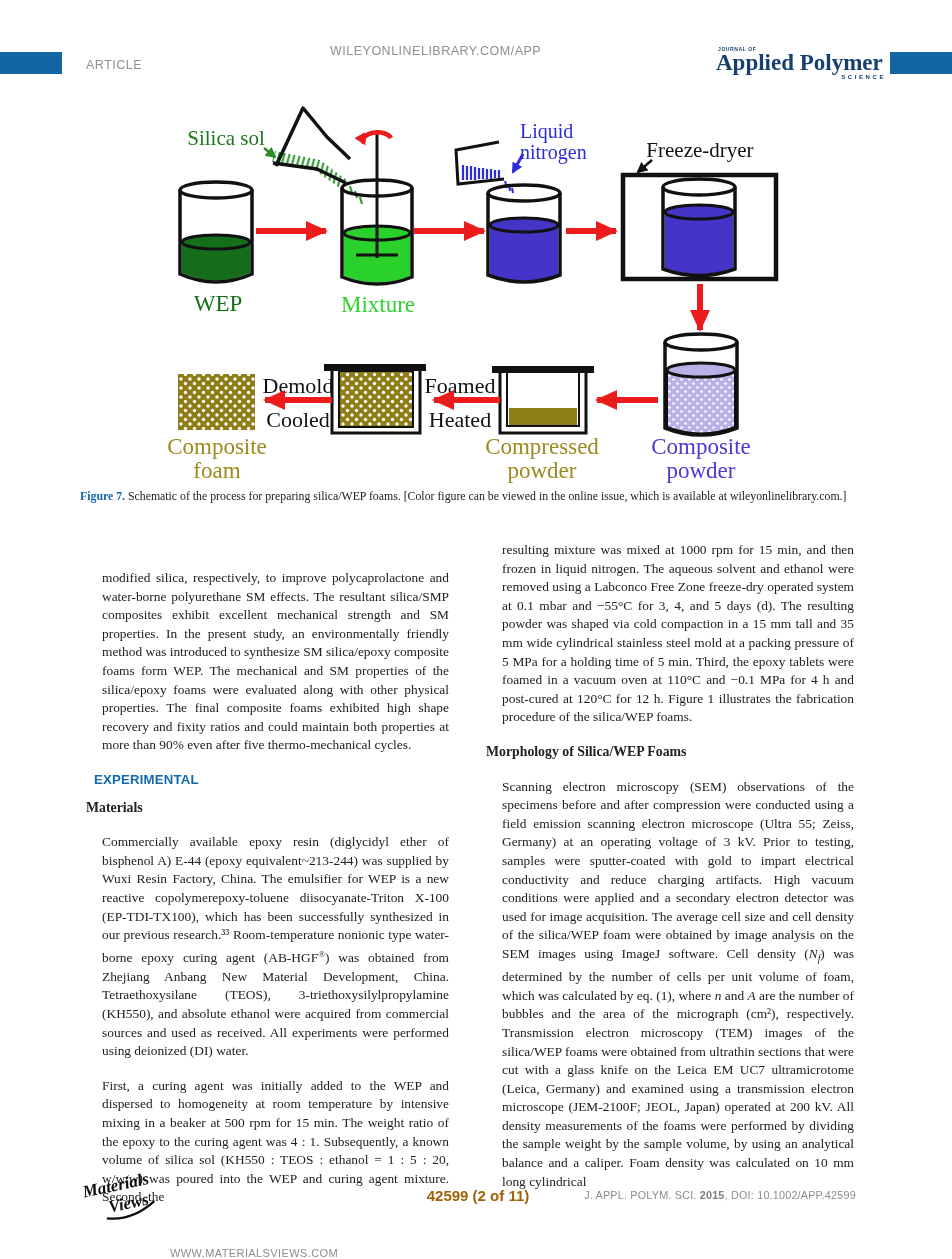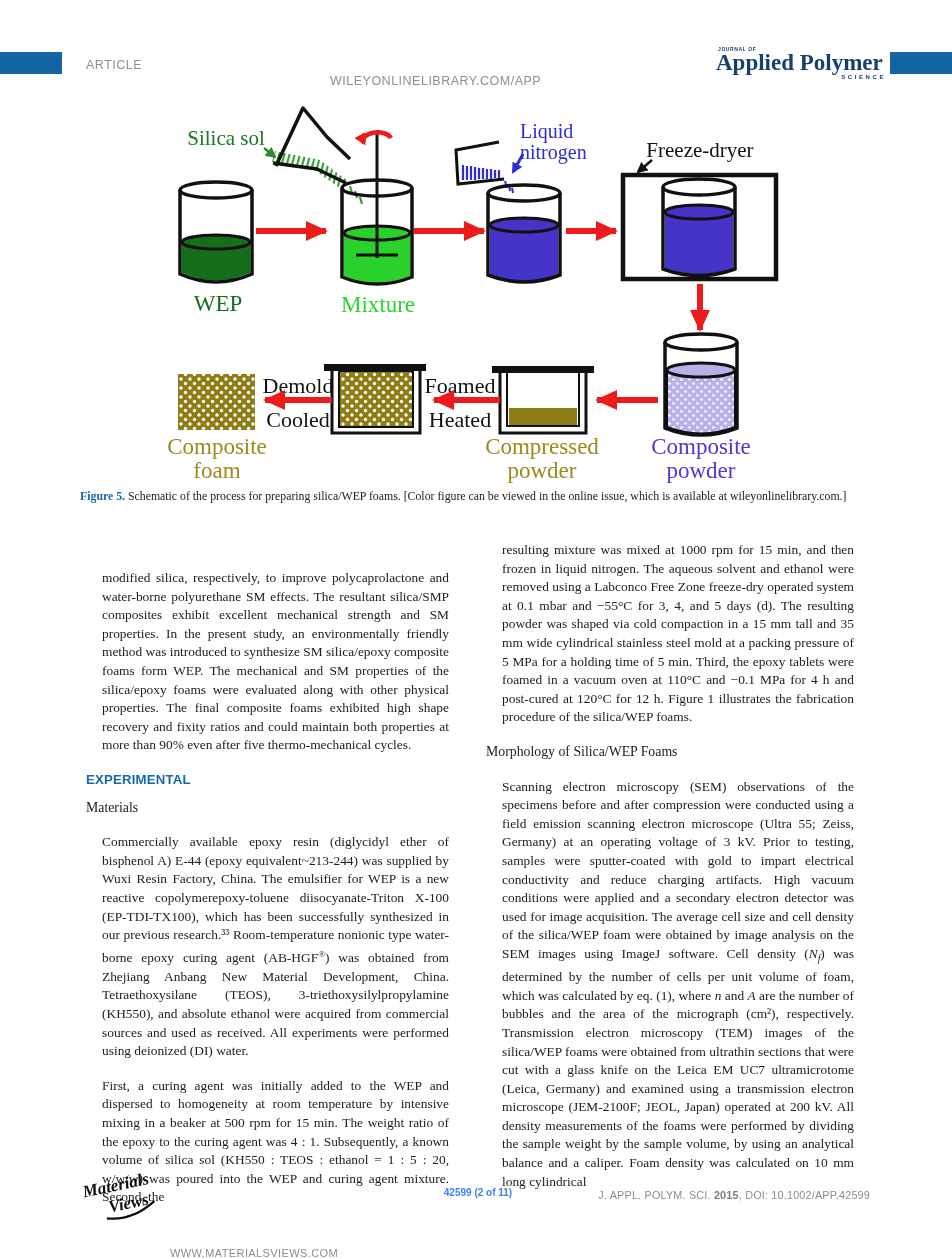--- a/index.html
+++ b/index.html
@@ -10,38 +10,38 @@
   .hdr-txt{font-family:"Liberation Sans",sans-serif;font-size:12.5px;color:#8f8f8f;letter-spacing:.5px;}
   .logo{width:170px;color:#17406e;}
   .logo-top{font-family:"Liberation Sans",sans-serif;font-size:5px;letter-spacing:.6px;font-weight:bold;margin-left:2px;}
   .logo-main{font-family:"Liberation Serif",serif;font-weight:bold;font-size:23px;line-height:21px;white-space:nowrap;}
   .logo-sub{font-family:"Liberation Sans",sans-serif;font-size:6px;letter-spacing:2.6px;font-weight:bold;text-align:right;margin-top:1px;}
   .caption{font-size:11.8px;line-height:16.6px;text-align:justify;color:#24201d;}
   .figlabel{color:#1468ae;font-weight:bold;}
   .col{font-size:13.4px;line-height:18.6px;text-align:justify;}
   .col p{margin:16px;}
   .h-exp{font-family:"Liberation Sans",sans-serif;font-weight:bold;font-size:13.2px;color:#1468ae;
-         margin:13px 0 7px;text-align:left;letter-spacing:.2px;}
-  .h-sub{font-weight:normal;font-size:13.8px;margin:9px 0 1px;text-align:left;}
+         margin:13px 8px 7px;text-align:left;letter-spacing:.2px;}
+  .h-sub{font-weight:bold;font-size:13.8px;margin:9px 0 1px;text-align:left;}
   sup.reg{font-size:.68em;}
   sub.nf{font-size:.72em;}
   .ftr-site{font-family:"Liberation Sans",sans-serif;font-size:11px;color:#8c8c8c;letter-spacing:.4px;}
-  .ftr-page{font-family:"Liberation Sans",sans-serif;font-size:10px;font-weight:bold;color:#3b82f6;text-align:center;}
-  .ftr-cite{font-family:"Liberation Sans",sans-serif;font-size:10.8px;color:#8c8c8c;text-align:right;letter-spacing:.2px;}
+  .ftr-page{font-family:"Liberation Sans",sans-serif;font-size:15px;font-weight:bold;color:#a16207;text-align:center;}
+  .ftr-cite{font-family:"Liberation Sans",sans-serif;font-size:10.8px;color:#8c8c8c;text-align:center;letter-spacing:.2px;}
   .ftr-cite b{color:#7d7d7d;}
   svg text{font-family:"Liberation Serif",serif;}
 </style>
 </head>
 <body>
 
 <div class="page">
 
   <div class="abs hdr-bar" style="left:0;top:52px;"></div>
   <div class="abs hdr-txt" style="left:86px;top:58px;">ARTICLE</div>
-  <div class="abs hdr-txt" style="left:330px;top:74px;">WILEYONLINELIBRARY.COM/APP</div>
+  <div class="abs hdr-txt" style="left:330px;top:44px;">WILEYONLINELIBRARY.COM/APP</div>
   <div class="abs logo" style="left:716px;top:46px;">
     <div class="logo-top">JOURNAL OF</div>
     <div class="logo-main">Applied Polymer</div>
     <div class="logo-sub">SCIENCE</div>
   </div>
   <div class="abs hdr-bar" style="left:890px;top:52px;"></div>
 
   <svg class="abs" style="left:80px;top:98px;" width="800" height="388" viewBox="0 0 800 388">
     <defs>
       <pattern id="odots" width="9" height="9" patternUnits="userSpaceOnUse">
@@ -184,21 +184,21 @@
     <text x="218" y="295" text-anchor="middle" font-size="22" fill="#111">Demold</text>
     <line x1="252" y1="302" x2="185" y2="302" stroke="#ec1c1c" stroke-width="6" marker-end="url(#mRed)"></line>
     <text x="218" y="329" text-anchor="middle" font-size="22" fill="#111">Cooled</text>
 
     <rect x="98" y="276" width="77" height="56" fill="url(#odots)"></rect>
     <text x="137" y="356" text-anchor="middle" font-size="23" fill="#9c8a1d">Composite</text>
     <text x="137" y="380" text-anchor="middle" font-size="23" fill="#9c8a1d">foam</text>
   </svg>
 
   <div class="abs caption" style="left:80px;top:488px;width:791px;">
-    <span class="figlabel">Figure 5.</span>
+    <span class="figlabel">Figure 7.</span>
     <span>Schematic of the process for preparing silica/WEP foams. [Color figure can be viewed in the online issue, which is available at wileyonlinelibrary.com.]</span>
   </div>
 
   <div class="abs col" style="left:86px;top:553px;width:379px;">
     <p>modified silica, respectively, to improve polycaprolactone and water-borne polyurethane SM effects. The resultant silica/SMP composites exhibit excellent mechanical strength and SM properties. In the present study, an environmentally friendly method was introduced to synthesize SM silica/epoxy composite foams form WEP. The mechanical and SM properties of the silica/epoxy foams were evaluated along with other physical properties. The final composite foams exhibited high shape recovery and fixity ratios and could maintain both properties at more than 90% even after five thermo-mechanical cycles.</p>
     <div class="h-exp">EXPERIMENTAL</div>
     <div class="h-sub">Materials</div>
     <p><span>Commercially available epoxy resin (diglycidyl ether of bisphenol A) E-44 (epoxy equivalent~213-244) was supplied by Wuxi Resin Factory, China. The emulsifier for WEP is a new reactive copolymerepoxy-toluene diisocyanate-Triton X-100 (EP-TDI-TX100), which has been successfully synthesized in our previous research.³³ Room-temperature nonionic type water-borne epoxy curing agent (AB-HGF</span><sup class="reg">®</sup><span>) was obtained from Zhejiang Anbang New Material Development, China. Tetraethoxysilane (TEOS), 3-triethoxysilylpropylamine (KH550), and absolute ethanol were acquired from commercial sources and used as received. All experiments were performed using deionized (DI) water.</span></p>
     <p>First, a curing agent was initially added to the WEP and dispersed to homogeneity at room temperature by intensive mixing in a beaker at 500 rpm for 15 min. The weight ratio of the epoxy to the curing agent was 4 : 1. Subsequently, a known volume of silica sol (KH550 : TEOS : ethanol = 1 : 5 : 20, w/w/w) was poured into the WEP and curing agent mixture. Second, the</p>
   </div>

